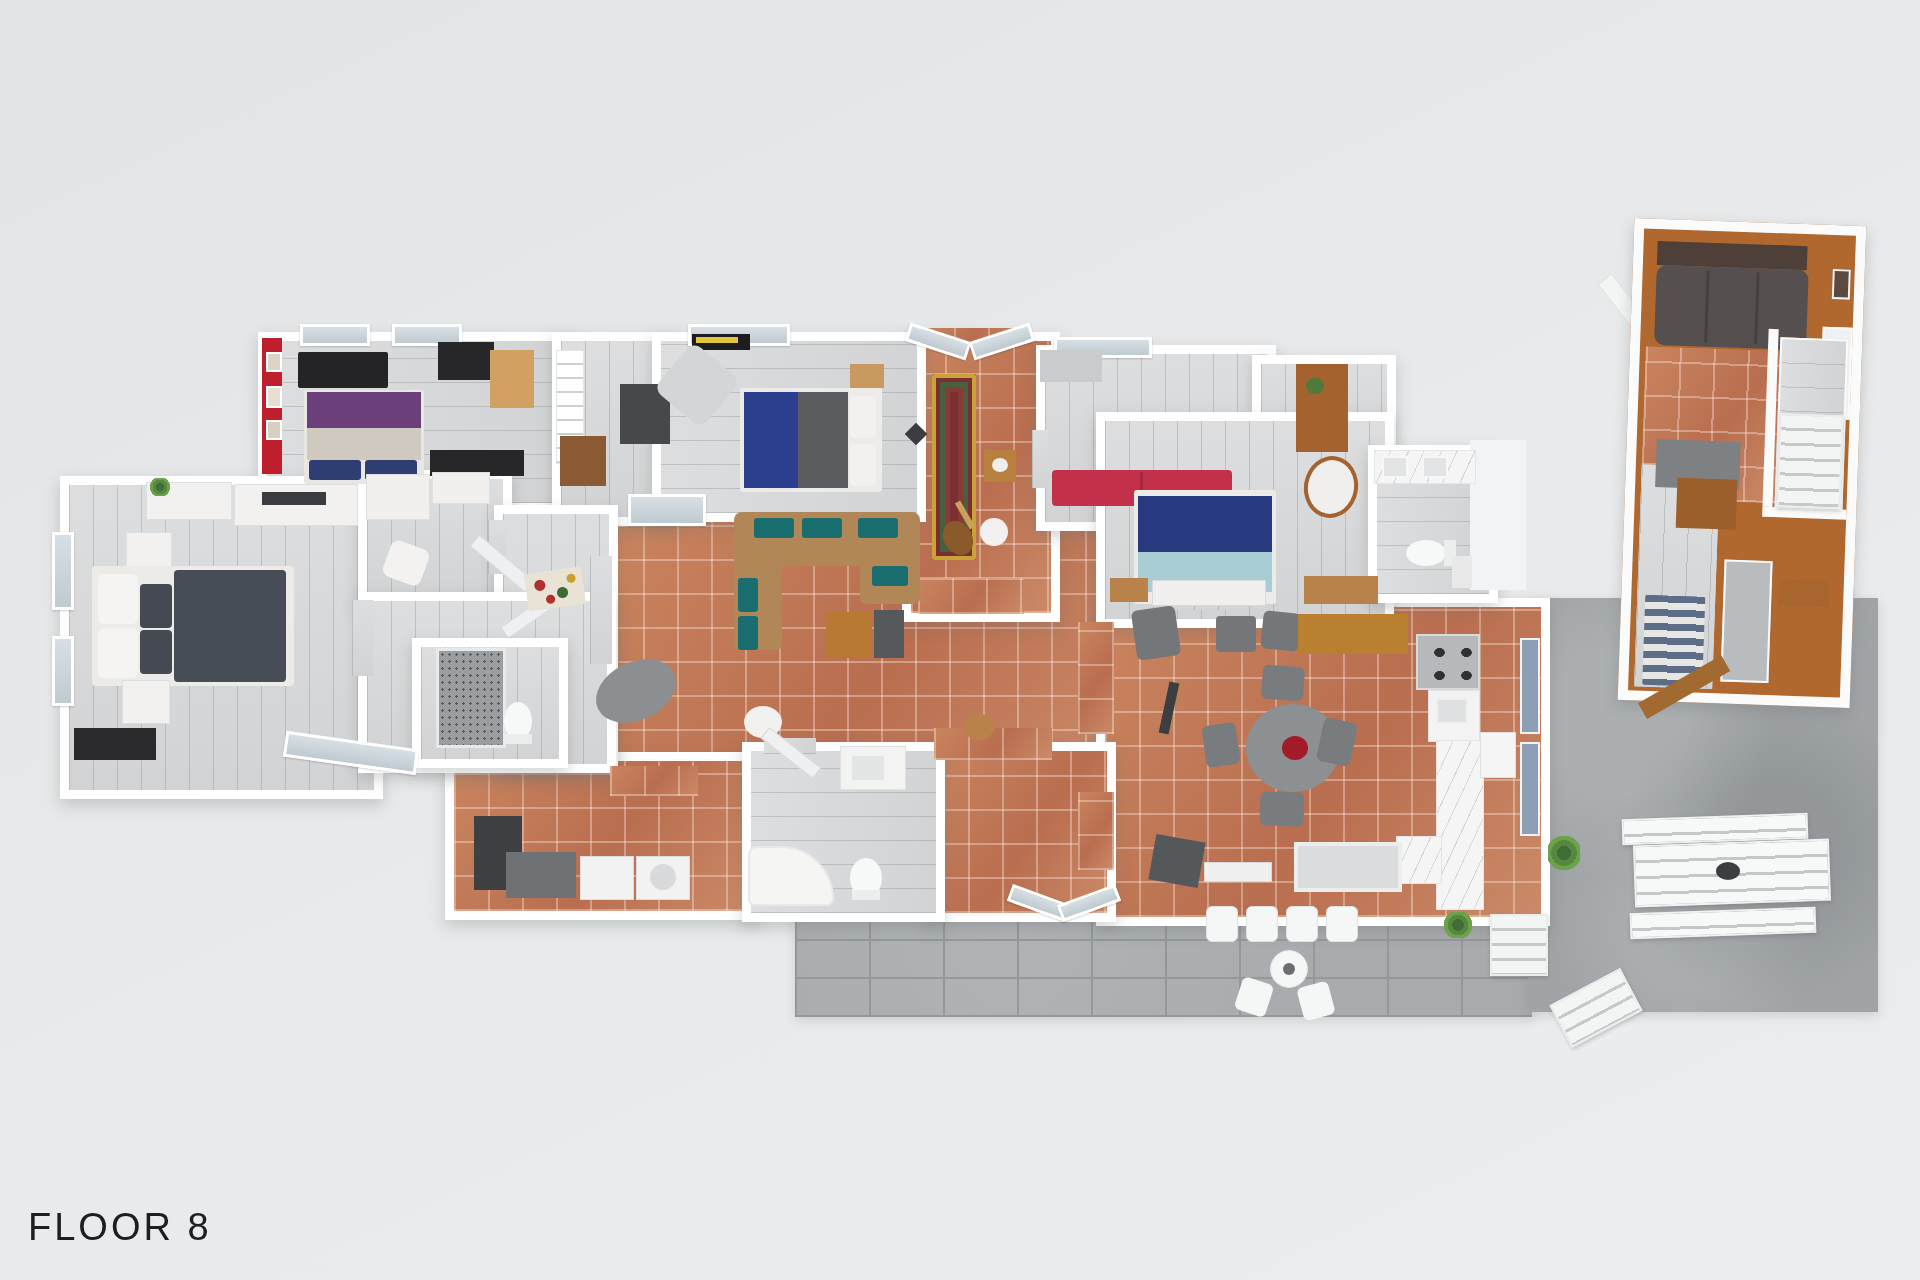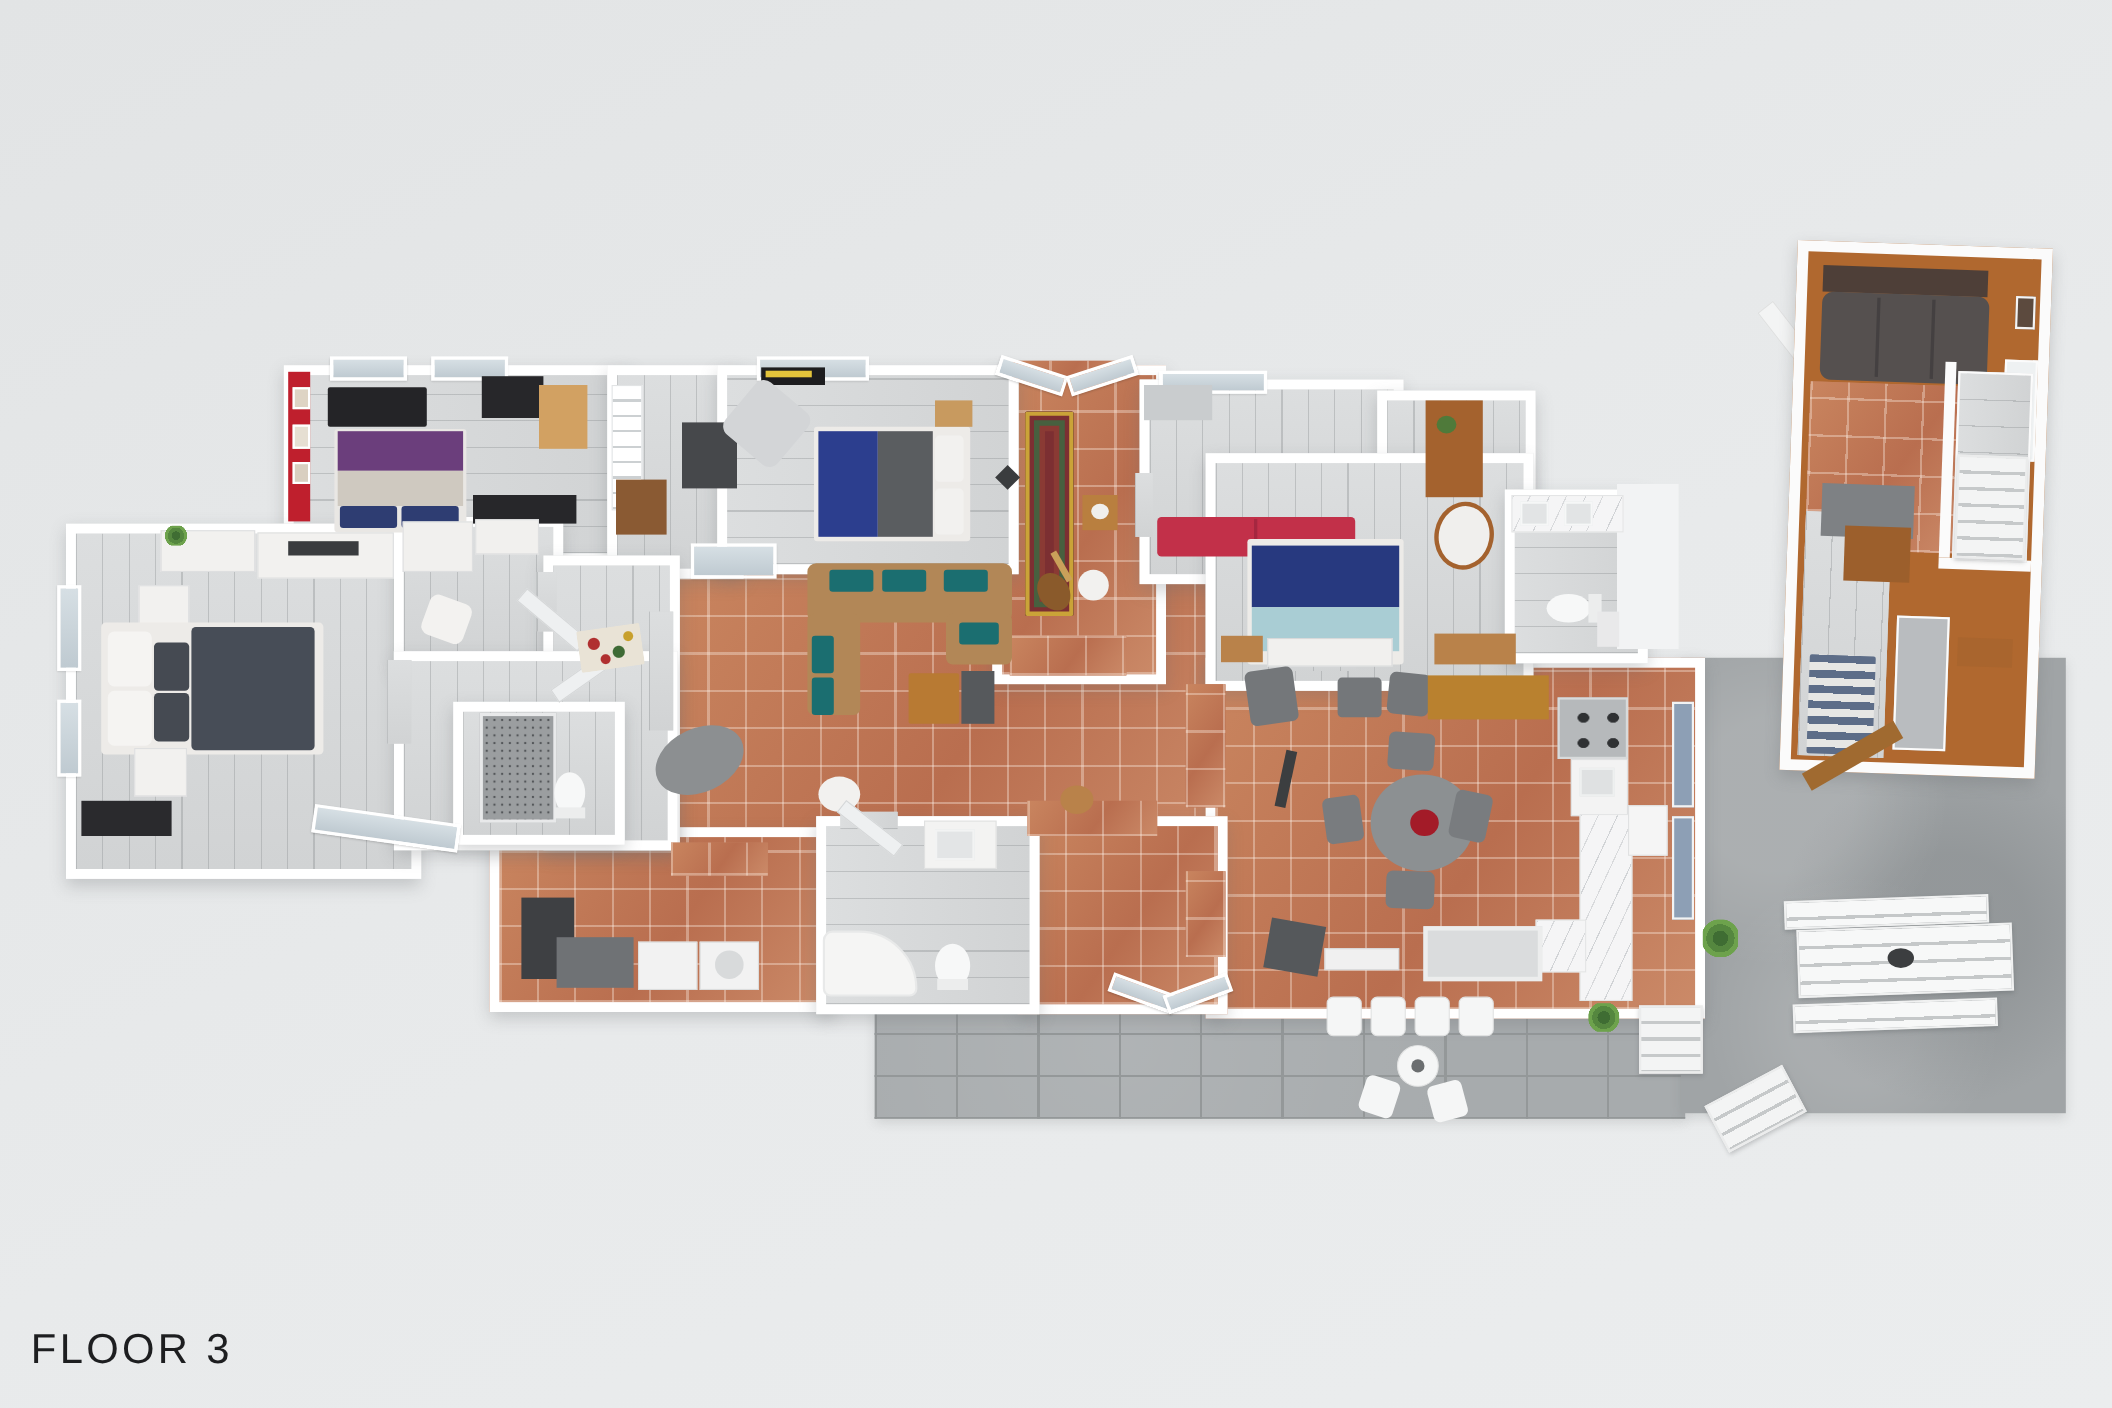--- a/index.html
+++ b/index.html
@@ -231,13 +231,13 @@
       <div class="f floor-woodh" style="left: 140px; top: 104px; width: 64px; height: 168px; border: 2px solid rgb(251, 251, 251);"></div>
       <div class="f k-steps" style="left: 142px; top: 180px; width: 60px; height: 90px;"></div>
       <div class="f" style="left: 20px; top: 210px; width: 84px; height: 48px; background: rgb(126, 129, 132);"></div>
       <div class="f" style="left: 42px; top: 248px; width: 60px; height: 50px; background: rgb(156, 95, 44);"></div>
       <div class="f" style="left: 92px; top: 328px; width: 44px; height: 118px; background: rgb(185, 188, 191); border: 2px solid rgb(251, 251, 251);"></div>
       <div class="f" style="left: 148px; top: 346px; width: 50px; height: 26px; background: rgb(169, 101, 46);"></div>
       <div class="f k-stripes-h" style="left: 14px; top: 366px; width: 60px; height: 90px;"></div>
       <div class="f" style="left: 8px; top: 448px; width: 96px; height: 18px; background: rgb(160, 106, 48); transform: rotate(-32deg);"></div>
     </div>
   </div>
-<div class="floor-label">FLOOR 3</div>
+<div class="floor-label">FLOOR 8</div>
 
 </body></html>

